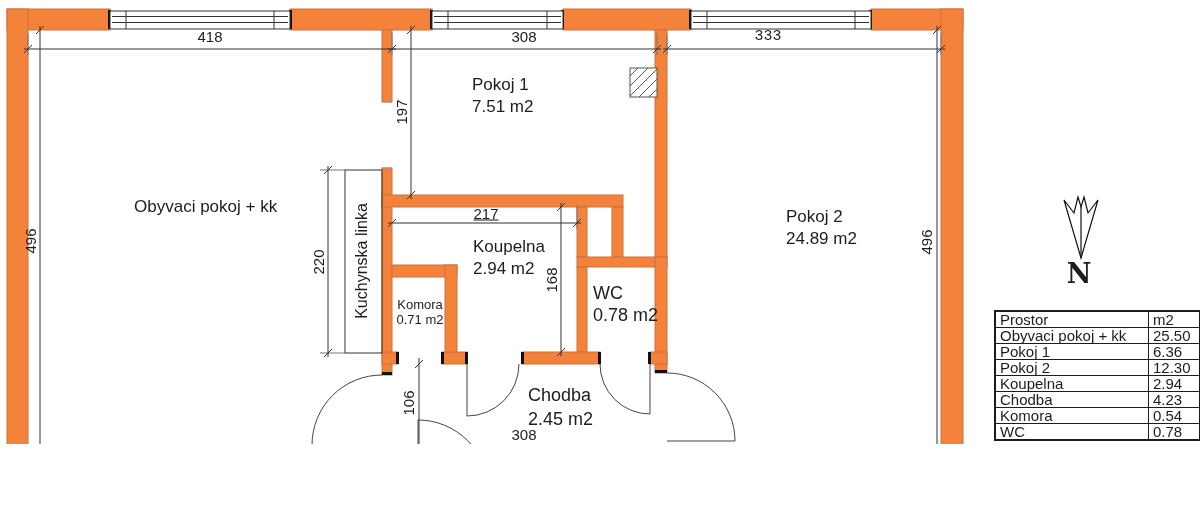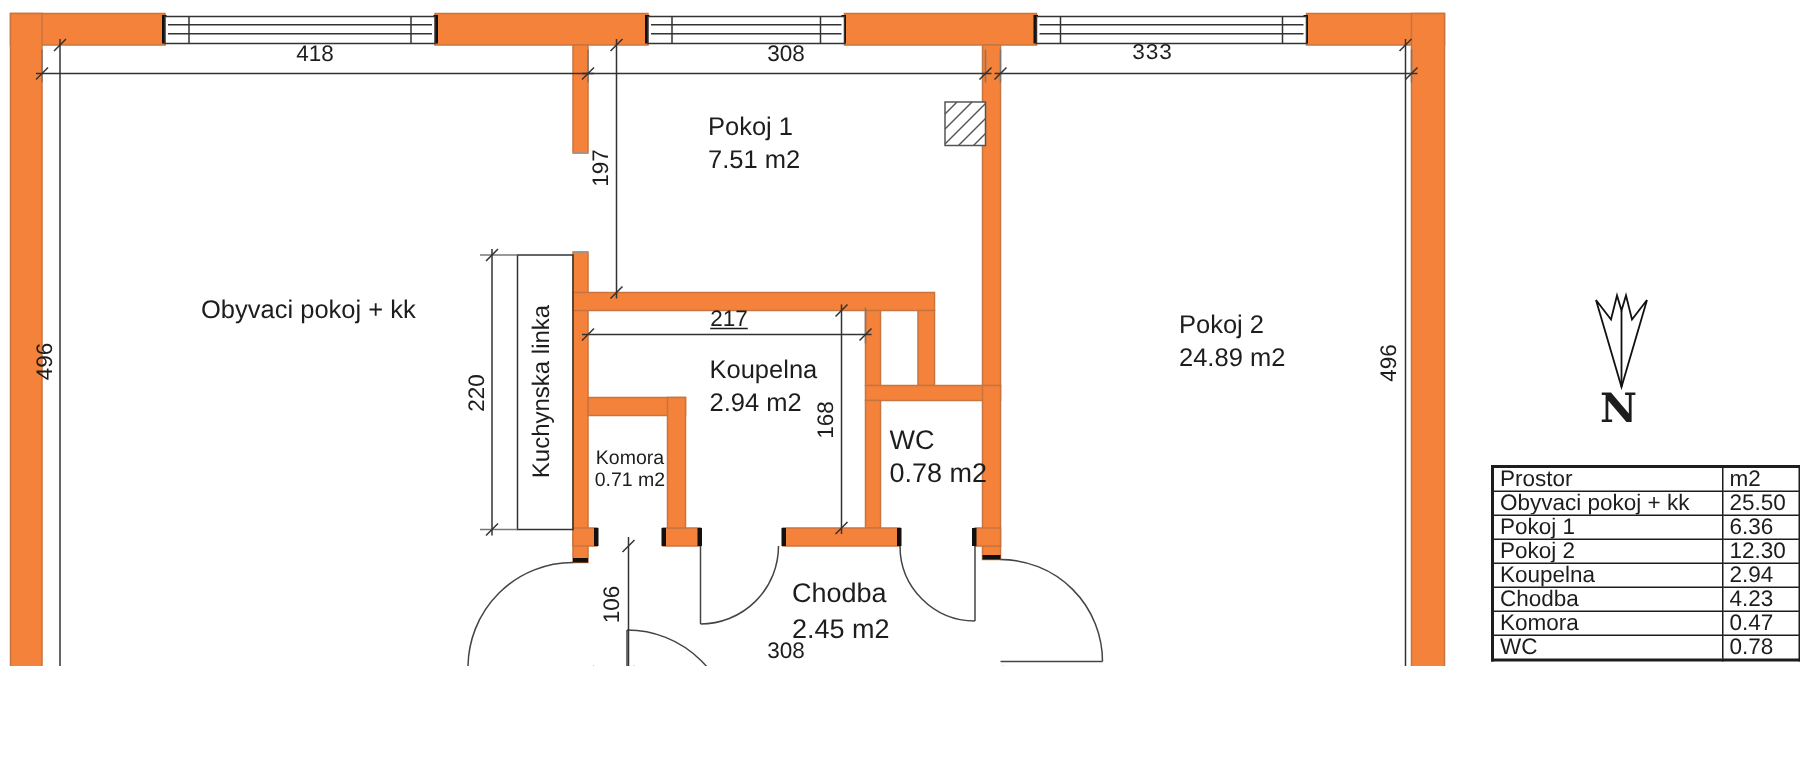--- a/index.html
+++ b/index.html
@@ -264,21 +264,21 @@
     <tr>
           <td>Koupelna</td>
           <td class="val">2.94</td>
         </tr>
     <tr>
           <td>Chodba</td>
           <td class="val">4.23</td>
         </tr>
     <tr>
           <td>Komora</td>
-          <td class="val">0.47</td>
+          <td class="val">0.54</td>
         </tr>
     <tr>
           <td>WC</td>
           <td class="val">0.78</td>
         </tr>
   </tbody>
     </table>
 
 </div>
 

